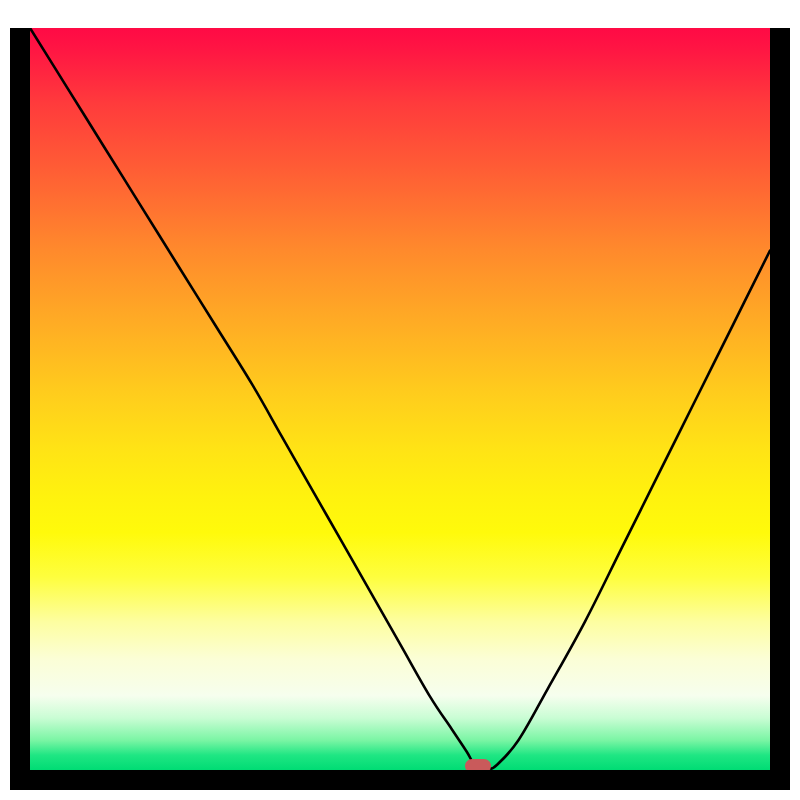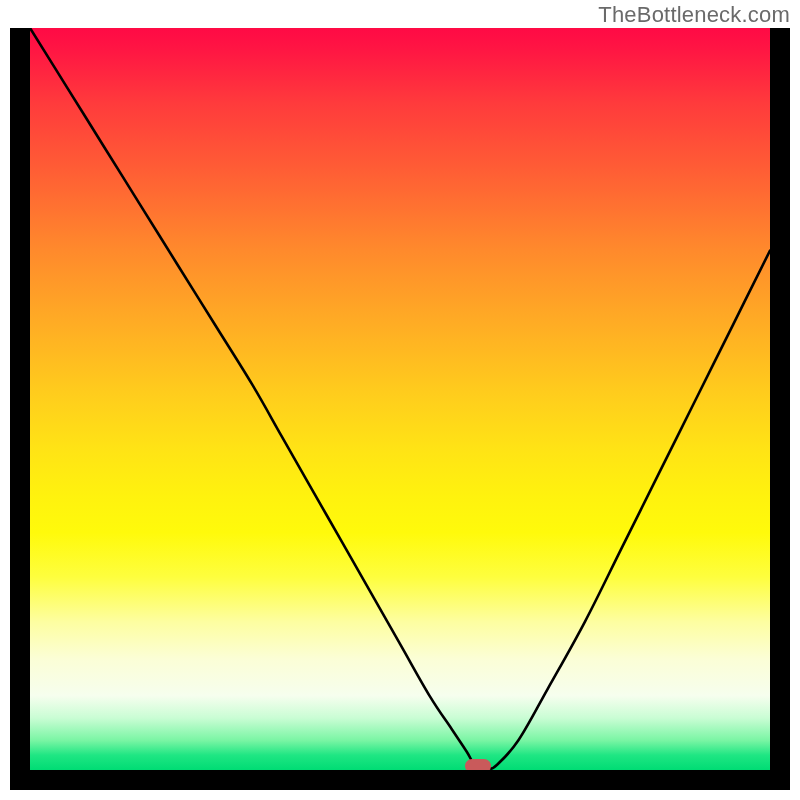--- a/index.html
+++ b/index.html
@@ -83,21 +83,20 @@
     border-radius: 7px;
     z-index: 6;
     transform: translate(-50%, -50%);
   }
 </style>
 </head>
 <body>
 
 <div class="stage">
 
-  <div class="watermark">TheBottleneck.com</div>
 
   <div class="plot-frame">
     <div class="plot-inner">
 
       <svg class="curve-svg" viewBox="0 0 740 742" preserveAspectRatio="none">
         <path id="curve-path" class="curve-path" d="M 0.00 0.00 C 6.66 10.68, 23.68 37.99, 37.00 59.36 C 50.32 80.73, 60.68 97.35, 74.00 118.72 C 87.32 140.09, 97.68 156.71, 111.00 178.08 C 124.32 199.45, 134.68 216.07, 148.00 237.44 C 161.32 258.81, 171.68 275.43, 185.00 296.80 C 198.32 318.17, 210.01 336.13, 222.00 356.16 C 233.99 376.19, 240.94 389.40, 251.60 408.10 C 262.26 426.80, 270.54 441.34, 281.20 460.04 C 291.86 478.74, 300.14 493.28, 310.80 511.98 C 321.46 530.68, 329.74 545.22, 340.40 563.92 C 351.06 582.62, 359.34 597.16, 370.00 615.86 C 380.66 634.56, 390.28 652.44, 399.60 667.80 C 408.92 683.16, 415.14 691.17, 421.80 701.19 C 428.46 711.21, 432.60 717.17, 436.60 723.45 C 440.60 729.73, 441.34 732.99, 444.00 736.06 C 446.66 739.14, 448.74 739.71, 451.40 740.52 C 454.06 741.32, 456.14 741.05, 458.80 740.52 C 461.46 739.98, 460.87 742.62, 466.20 737.55 C 471.53 732.47, 479.08 726.21, 488.40 712.32 C 497.72 698.43, 506.01 681.75, 518.00 660.38 C 529.99 639.01, 541.68 618.98, 555.00 593.60 C 568.32 568.22, 578.68 546.11, 592.00 519.40 C 605.32 492.69, 615.68 471.91, 629.00 445.20 C 642.32 418.49, 652.68 397.71, 666.00 371.00 C 679.32 344.29, 689.68 323.51, 703.00 296.80 C 716.32 270.09, 733.34 235.96, 740.00 222.60"></path>
       </svg>
 
       <div id="marker" class="marker" style="left: 447.7px; top: 738.29px;"></div>
 

